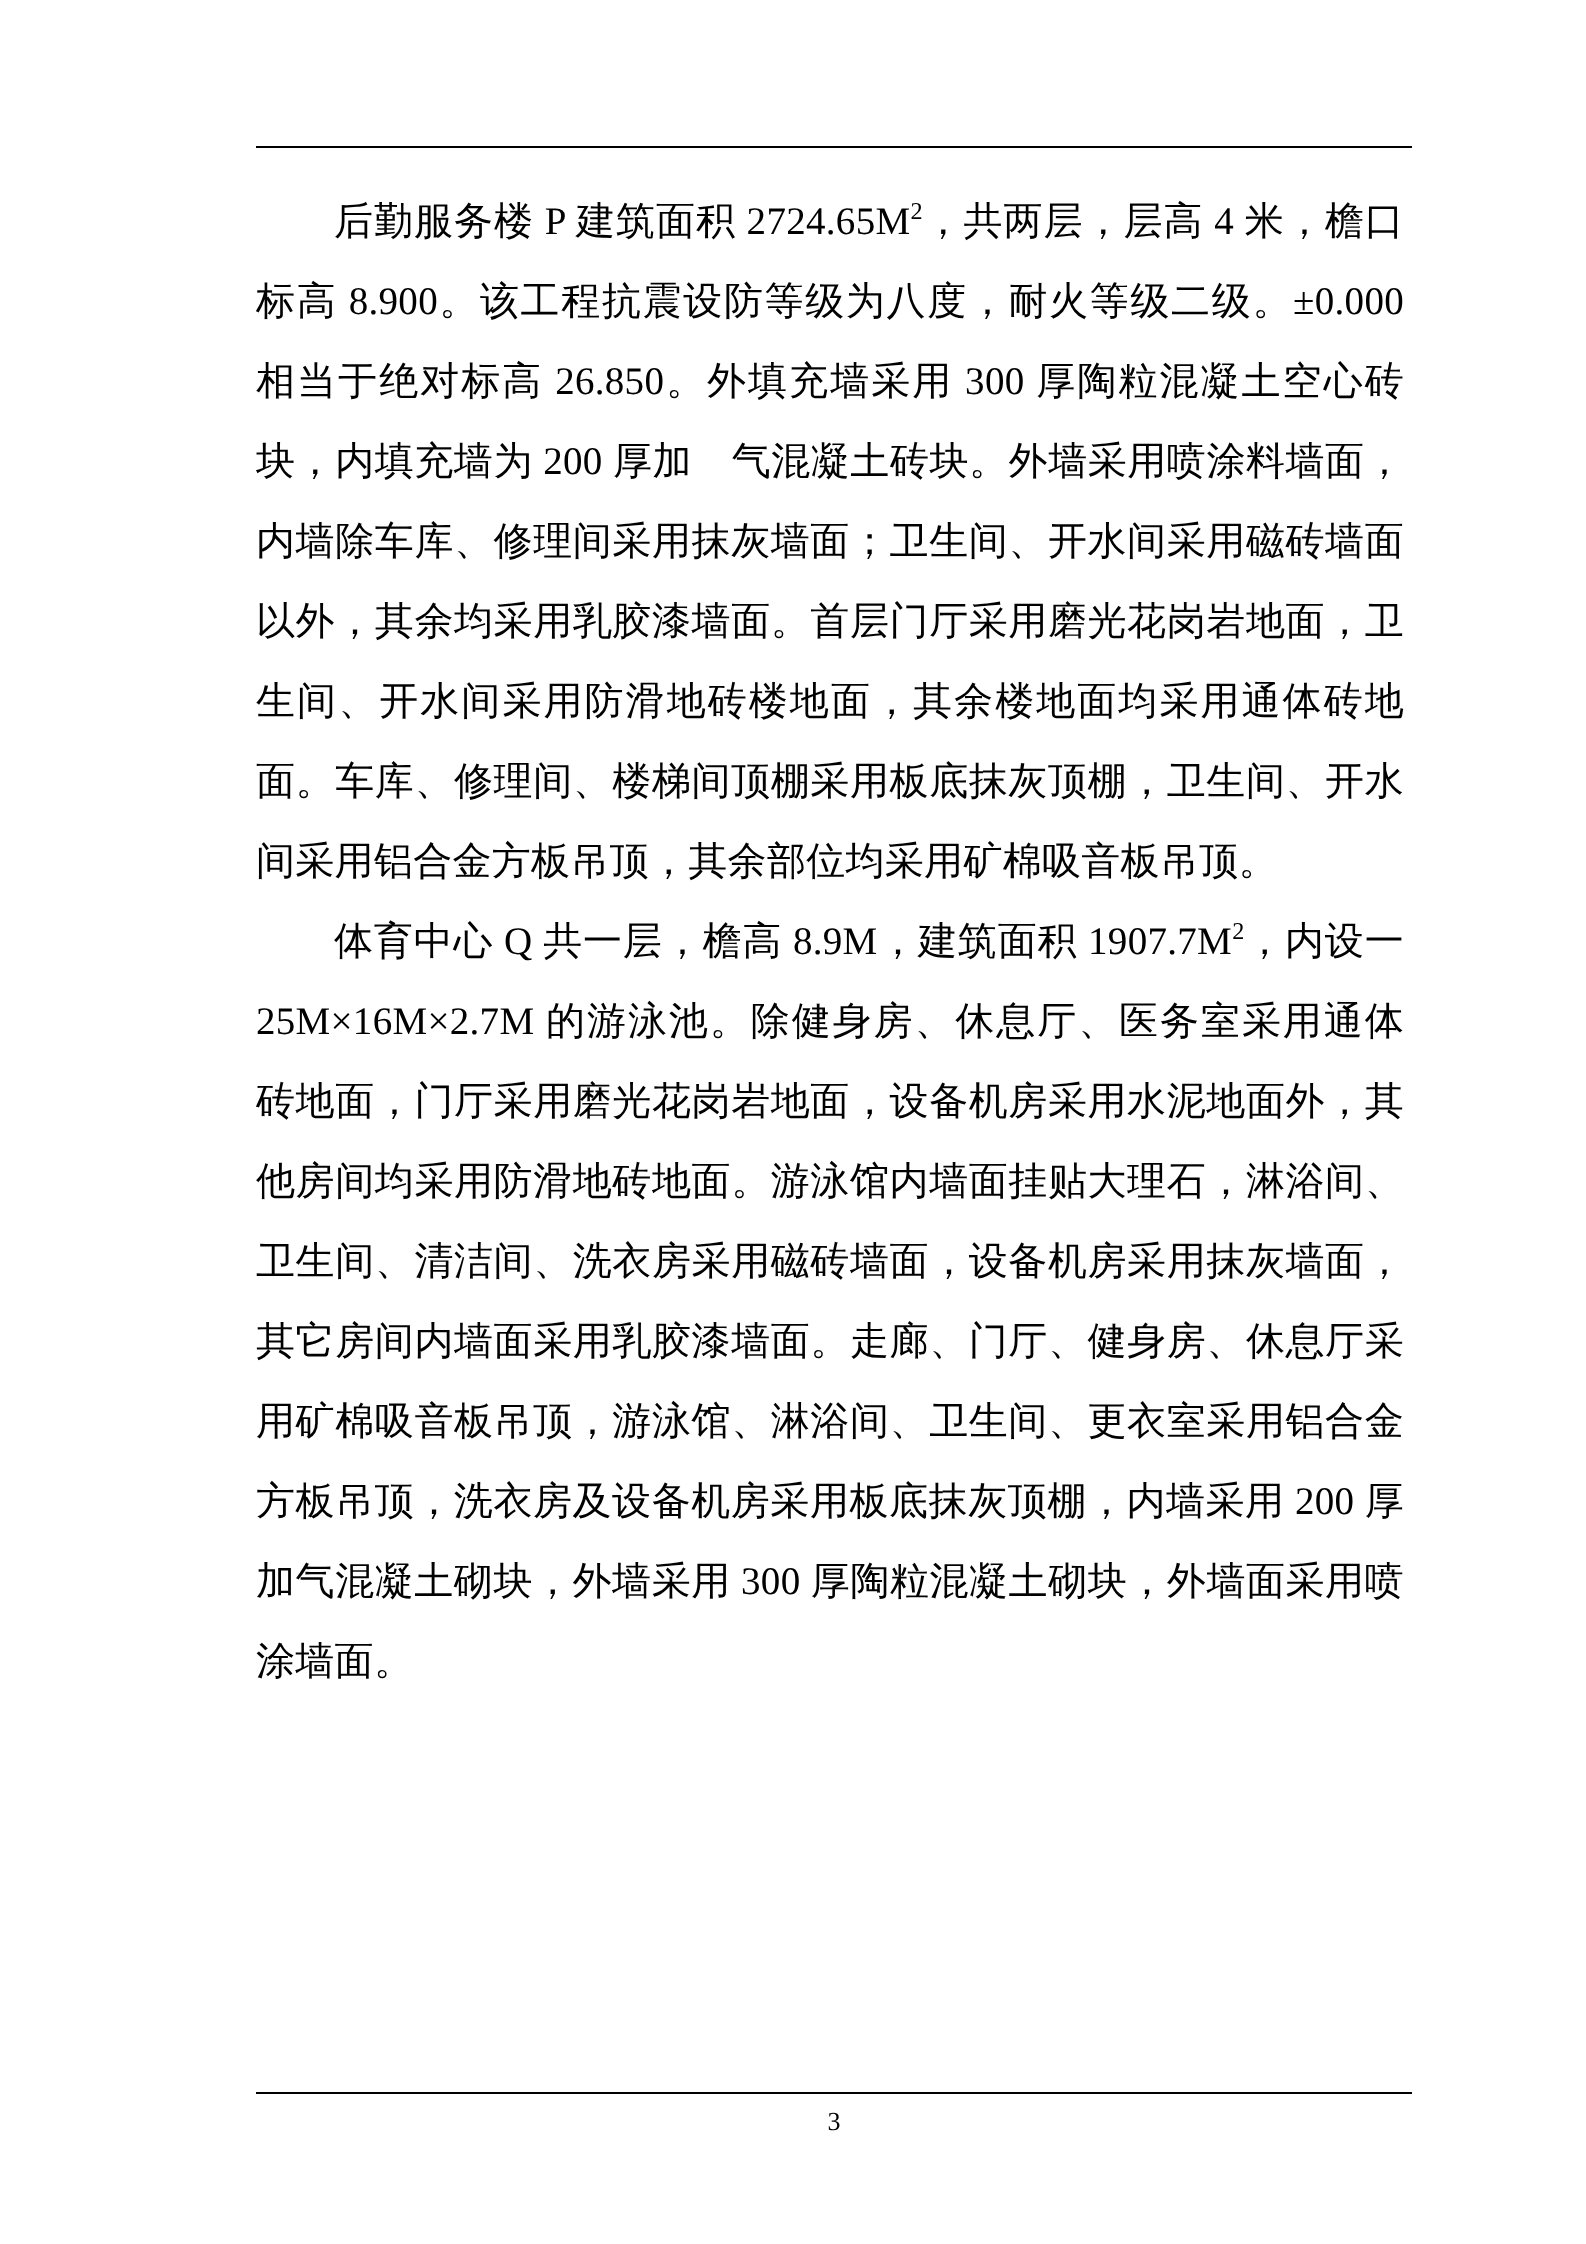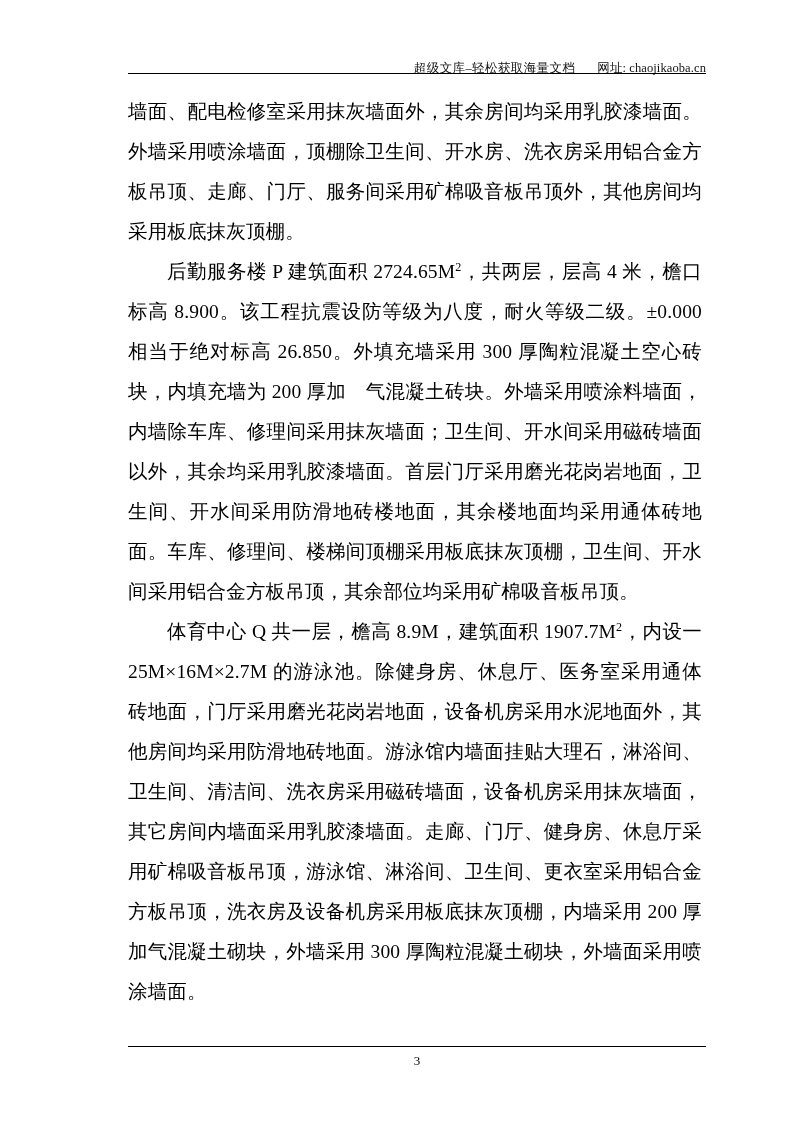--- a/index.html
+++ b/index.html
@@ -106,29 +106,24 @@
     font-family: "Liberation Serif", "DejaVu Serif", serif;
     font-size: 13px;
     color: #000000;
   }
 </style>
 </head>
 <body>
 
 <div class="page">
 
-  <div class="header">
-    <span class="header-text">超级文库–轻松获取海量文档</span>
-    <span class="header-site">网址: chaojikaoba.cn</span>
-  </div>
   <div class="header-rule"></div>
 
   <div class="content">
 
-    <p class="para">墙面、配电检修室采用抹灰墙面外，其余房间均采用乳胶漆墙面。外墙采用喷涂墙面，顶棚除卫生间、开水房、洗衣房采用铝合金方板吊顶、走廊、门厅、服务间采用矿棉吸音板吊顶外，其他房间均采用板底抹灰顶棚。</p>
 
     <p class="para indent">
       <span>后勤服务楼 P 建筑面积 2724.65M</span><sup>2</sup><span>，共两层，层高 4 米，檐口标高 8.900。该工程抗震设防等级为八度，耐火等级二级。±0.000 相当于绝对标高 26.850。外填充墙采用 300 厚陶粒混凝土空心砖块，内填充墙为 200 厚加　气混凝土砖块。外墙采用喷涂料墙面，内墙除车库、修理间采用抹灰墙面；卫生间、开水间采用磁砖墙面以外，其余均采用乳胶漆墙面。首层门厅采用磨光花岗岩地面，卫生间、开水间采用防滑地砖楼地面，其余楼地面均采用通体砖地面。车库、修理间、楼梯间顶棚采用板底抹灰顶棚，卫生间、开水间采用铝合金方板吊顶，其余部位均采用矿棉吸音板吊顶。</span>
     </p>
 
     <p class="para indent">
       <span>体育中心 Q 共一层，檐高 8.9M，建筑面积 1907.7M</span><sup>2</sup><span>，内设一 25M×16M×2.7M 的游泳池。除健身房、休息厅、医务室采用通体砖地面，门厅采用磨光花岗岩地面，设备机房采用水泥地面外，其他房间均采用防滑地砖地面。游泳馆内墙面挂贴大理石，淋浴间、卫生间、清洁间、洗衣房采用磁砖墙面，设备机房采用抹灰墙面，其它房间内墙面采用乳胶漆墙面。走廊、门厅、健身房、休息厅采用矿棉吸音板吊顶，游泳馆、淋浴间、卫生间、更衣室采用铝合金方板吊顶，洗衣房及设备机房采用板底抹灰顶棚，内墙采用 200 厚加气混凝土砌块，外墙采用 300 厚陶粒混凝土砌块，外墙面采用喷涂墙面。</span>
     </p>
 
   </div>

